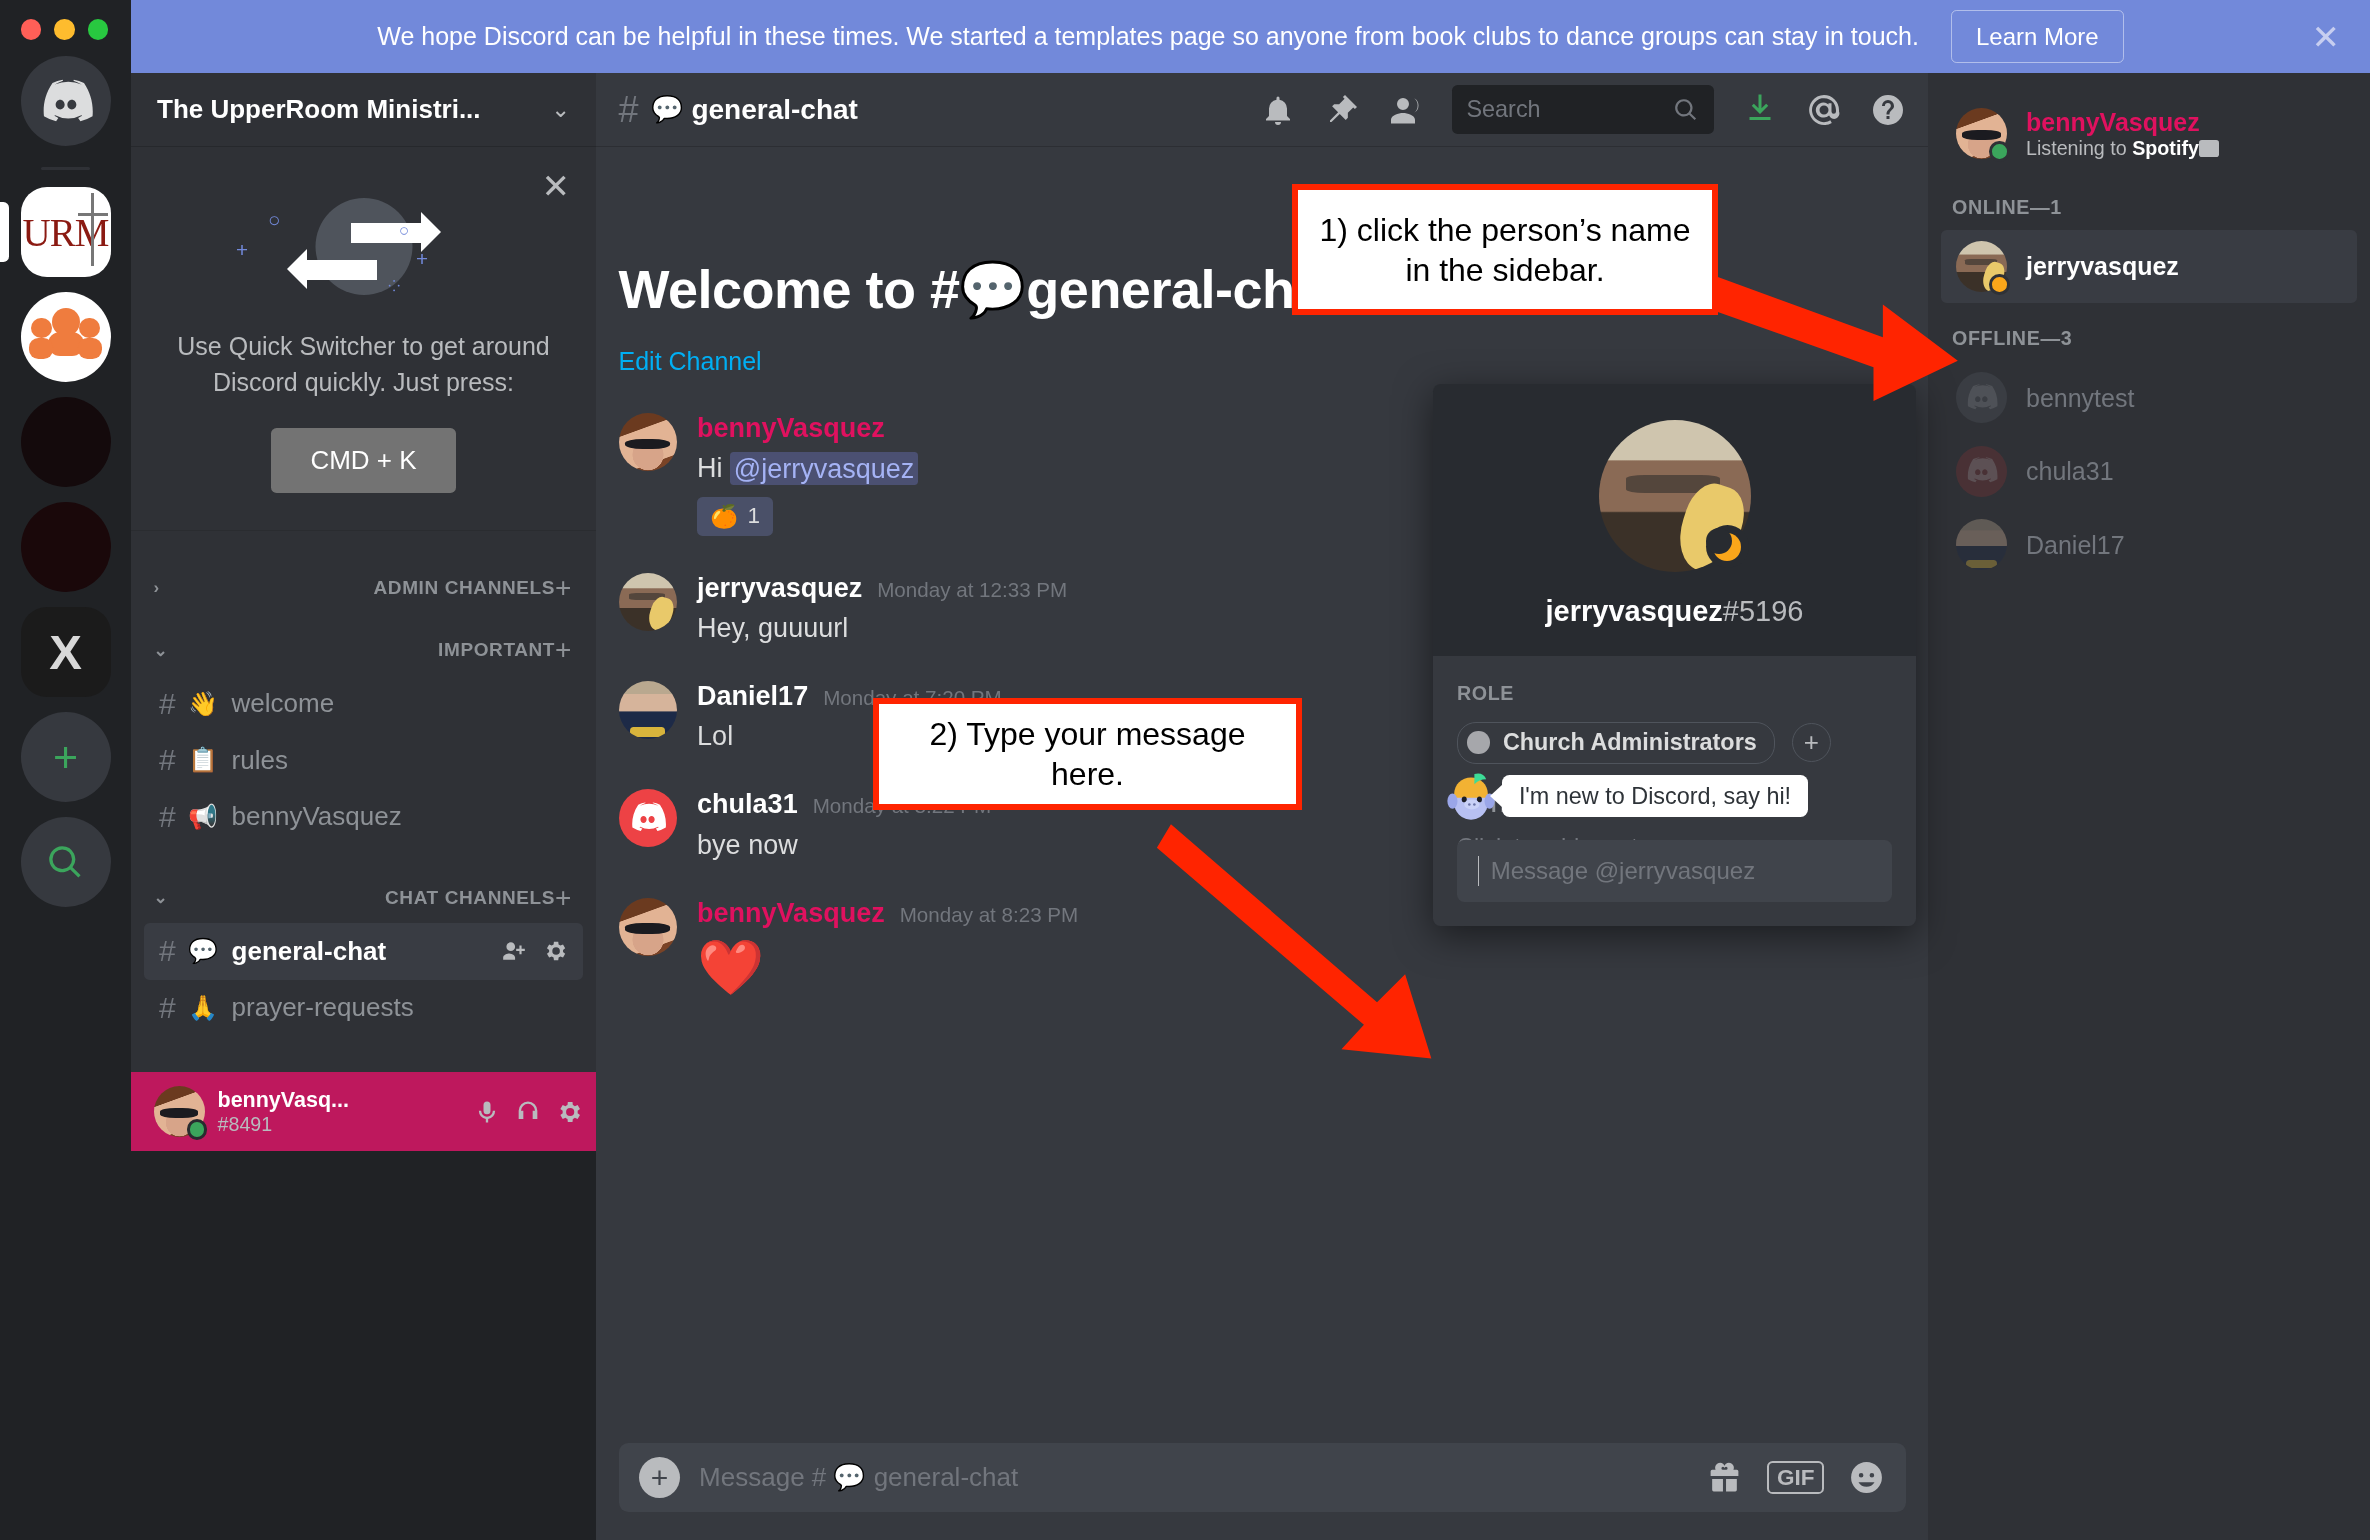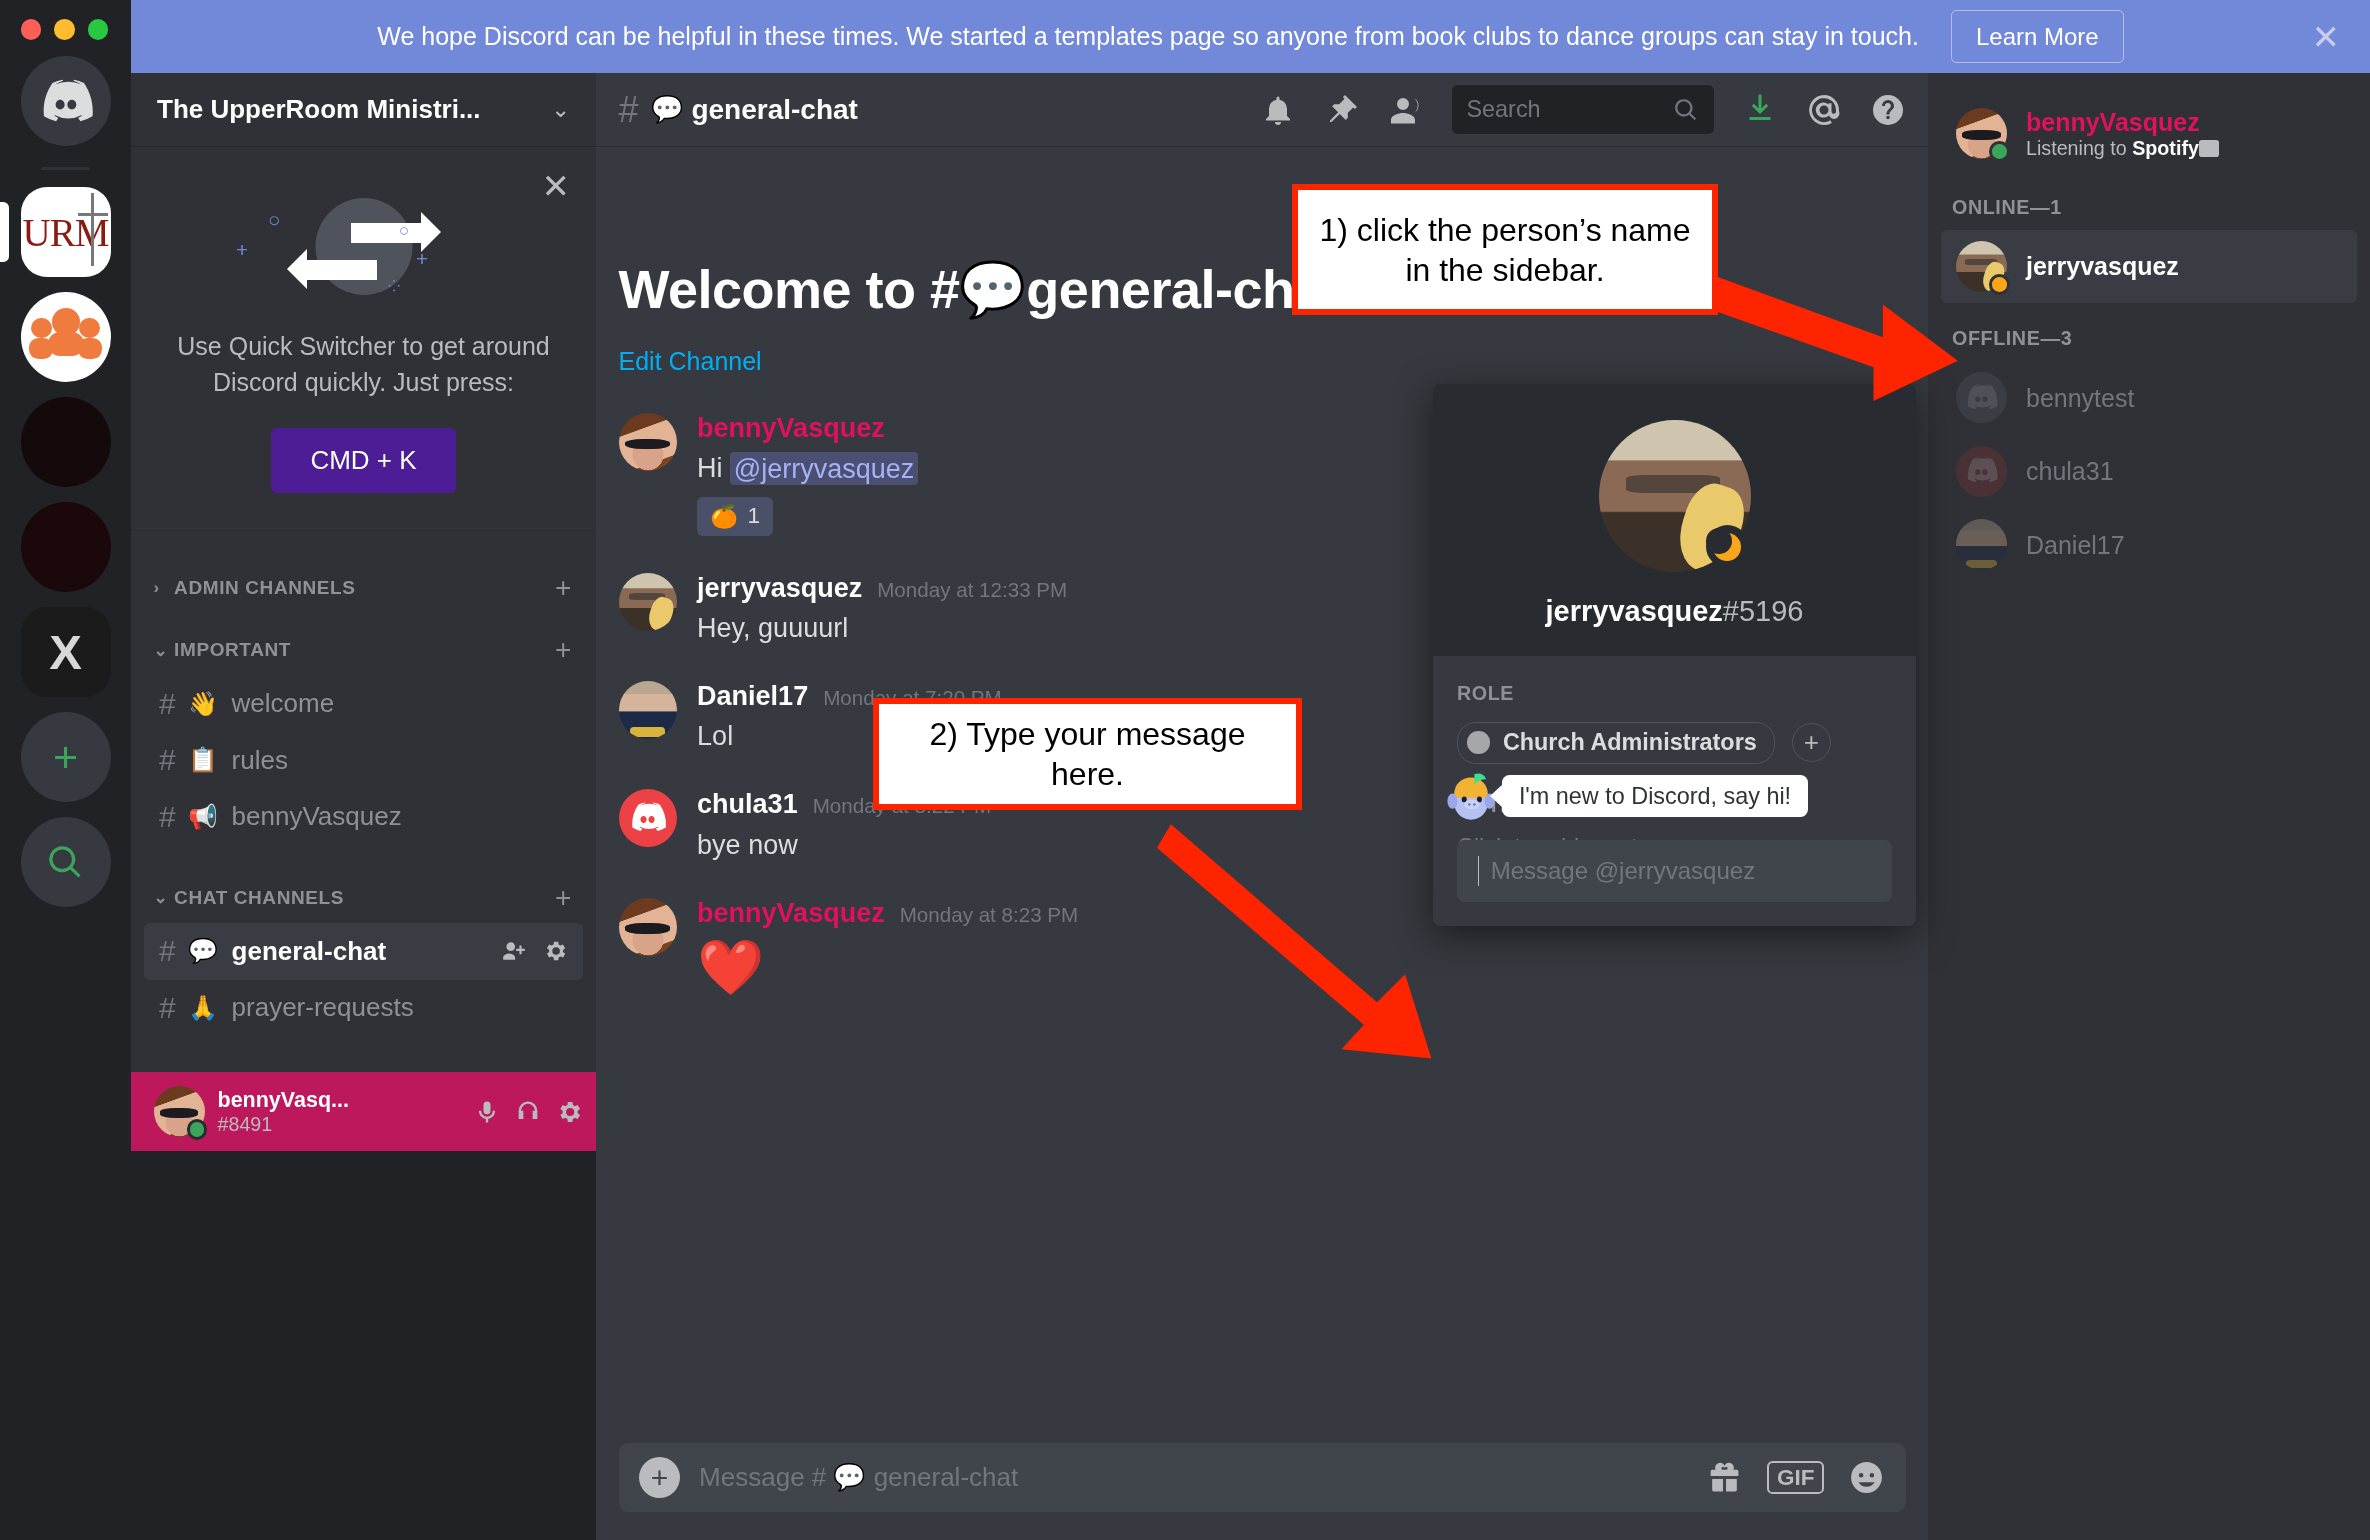--- a/index.html
+++ b/index.html
@@ -70,31 +70,31 @@
   .qs-ar1 { position:absolute; left:50%; top: 32px; margin-left: -13px; width: 73px; height: 20.6px; background:#fff; }
   .qs-ar1:after { content:""; position:absolute; right:-17px; top:-10.3px; border-left: 20.6px solid #fff; border-top: 20.6px solid transparent; border-bottom: 20.6px solid transparent; }
   .qs-ar2 { position:absolute; left:50%; top: 69px; margin-left: -60px; width: 73px; height: 20.6px; background:#fff; }
   .qs-ar2:before { content:""; position:absolute; left:-17px; top:-10.3px; border-right: 20.6px solid #fff; border-top: 20.6px solid transparent; border-bottom: 20.6px solid transparent; }
   .qs-dots span { position:absolute; color:#7289da; font-size: 20.6px; }
   .qs-d1 { left: 105px; top: 17px; } .qs-d2 { left: 73px; top: 47px; }
   .qs-d3 { left: 236px; top: 30px; font-size: 17px !important; } .qs-d4 { left: 253px; top: 56px; }
   .qs-d5 { left: 225px; top: 84px; font-size: 15px !important; }
   .qs-text { color:#b9bbbe; font-size: 25px; line-height: 1.45; }
   .qs-btn {
-    display:inline-block; margin-top: 28px; background:#4c1d95; color:#fff;
+    display:inline-block; margin-top: 28px; background:#737373; color:#fff;
     padding: 17px 39px; border-radius: 5.6px; font-size: 26px; cursor:pointer; font-weight: 500;
   }
 
   .chan-list { flex:1; overflow:hidden; padding-top: 20.6px; }
   .cat {
     display:flex; align-items:center; padding: 20.6px 24px 9.4px 22.5px; color:#8e9297;
     font-size: 19px; font-weight:700; letter-spacing: 0.6px; cursor:pointer;
   }
   .cat .arr { width: 20.6px; font-size: 17px; color:#8e9297; }
-  .cat .cat-name { flex:1; }
+  .cat .cat-name { flex:1;text-align:right; }
   .cat .plus { font-size: 28px; color:#8e9297; font-weight: 400; }
   .ch-item {
     display:flex; align-items:center; margin: 0 13px; padding: 11.2px 15px; border-radius: 5.6px;
     color:#8e9297; font-size: 26px; cursor:pointer; gap: 13px;
   }
   .ch-item .hash { color:#72767d; font-size: 30px; font-weight: 400; }
   .ch-item .emo { font-size: 24px; }
   .ch-item.active { background:#393c43; color:#fff; font-weight:600; }
   .ch-item .ch-tools { margin-left:auto; display:flex; gap: 15px; color:#b9bbbe; font-size: 22.5px; }
 

